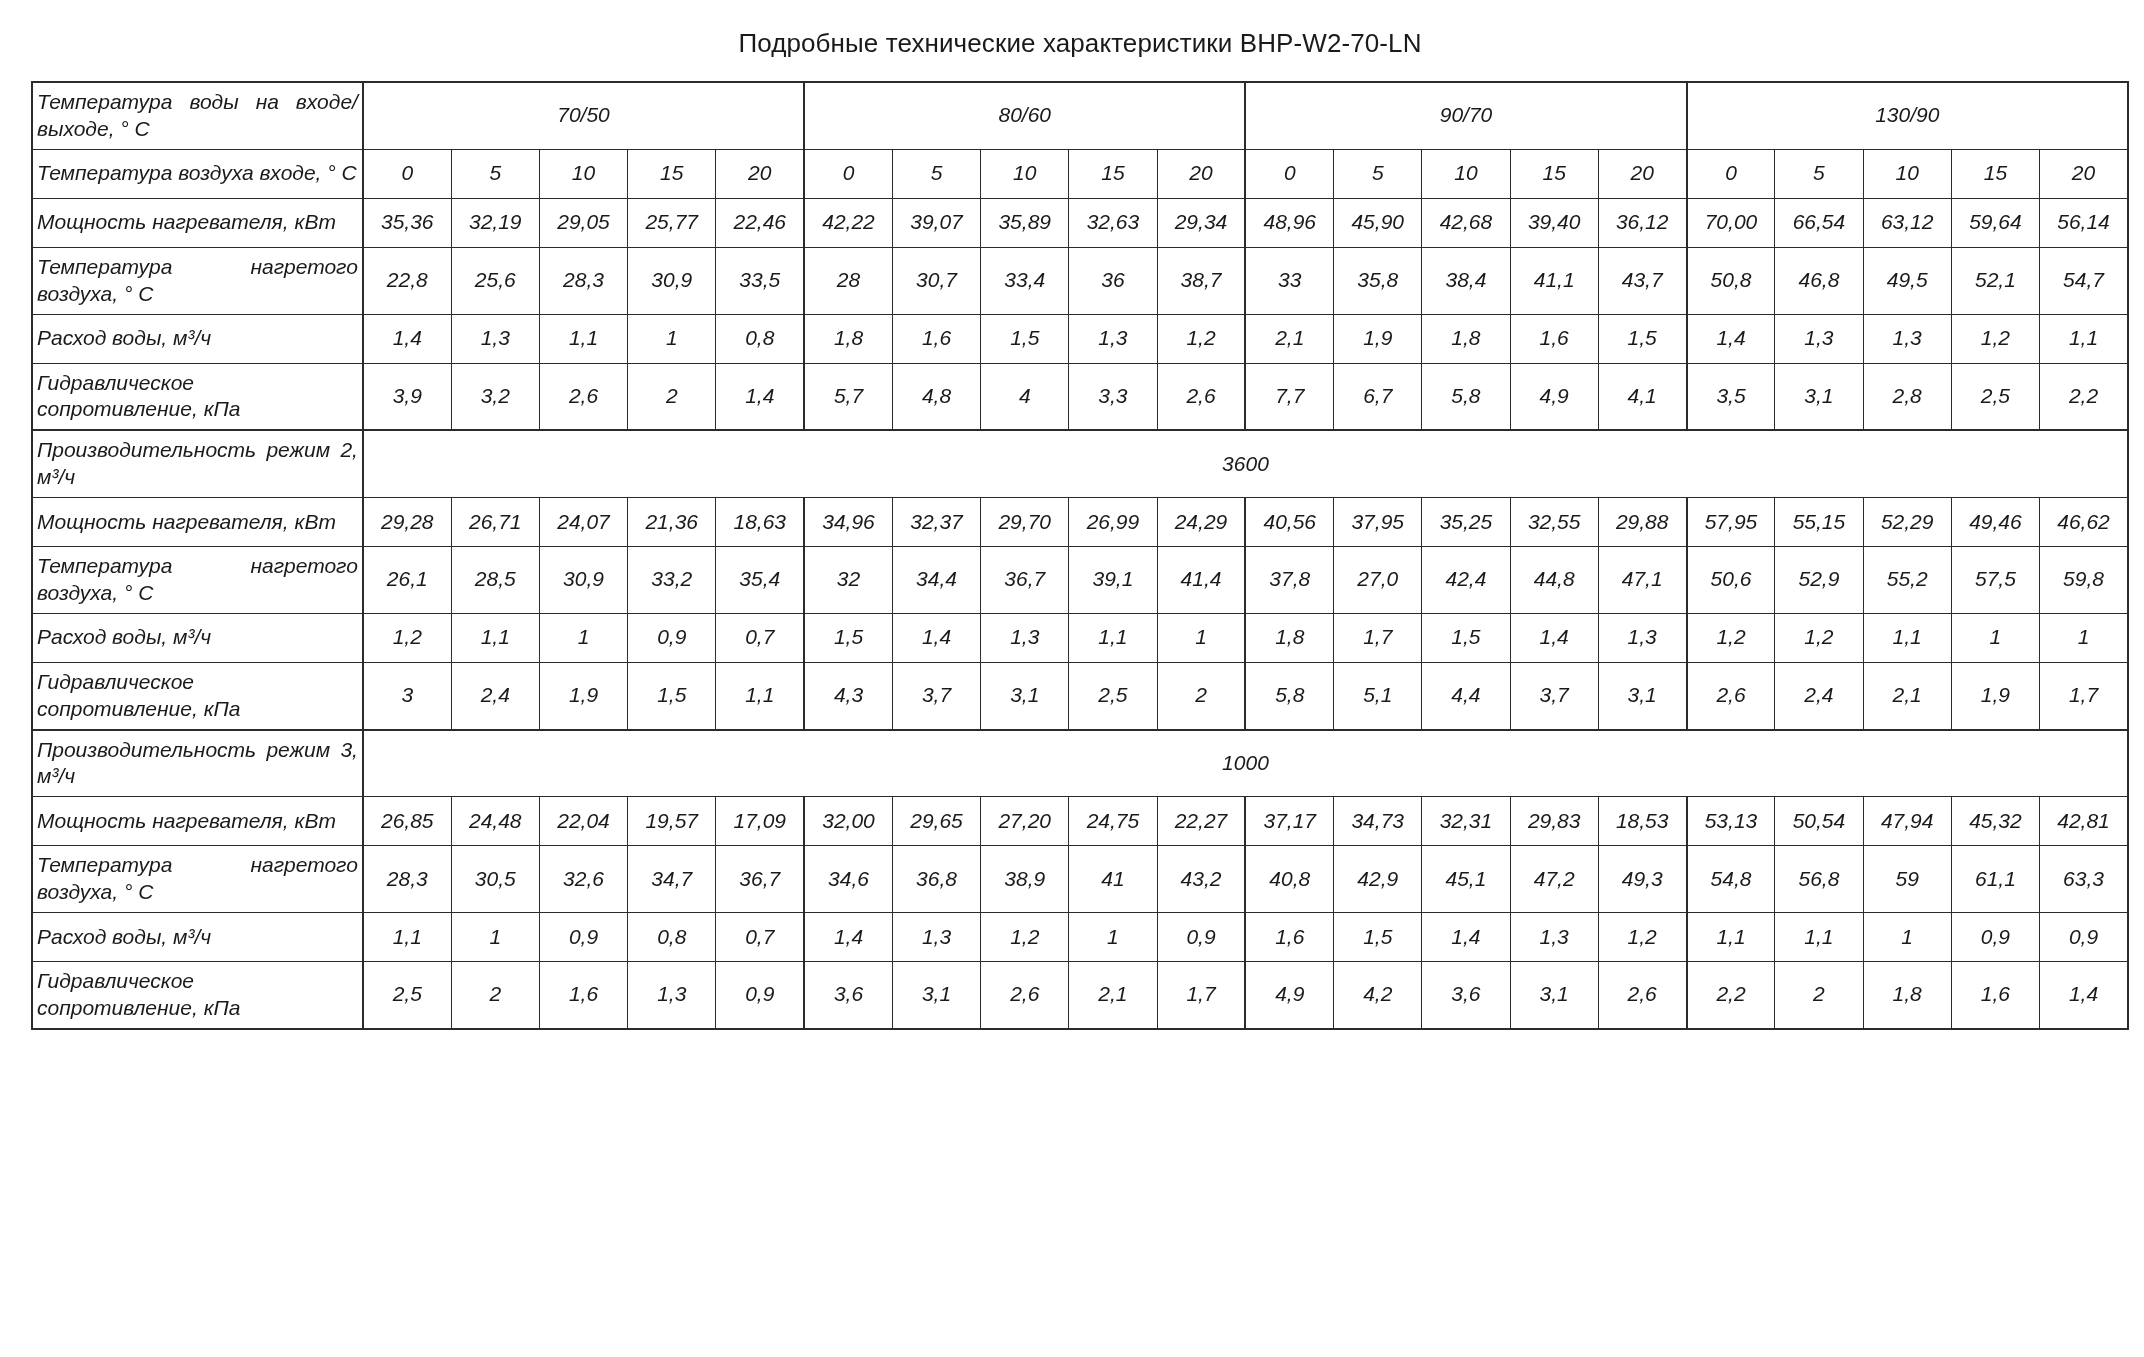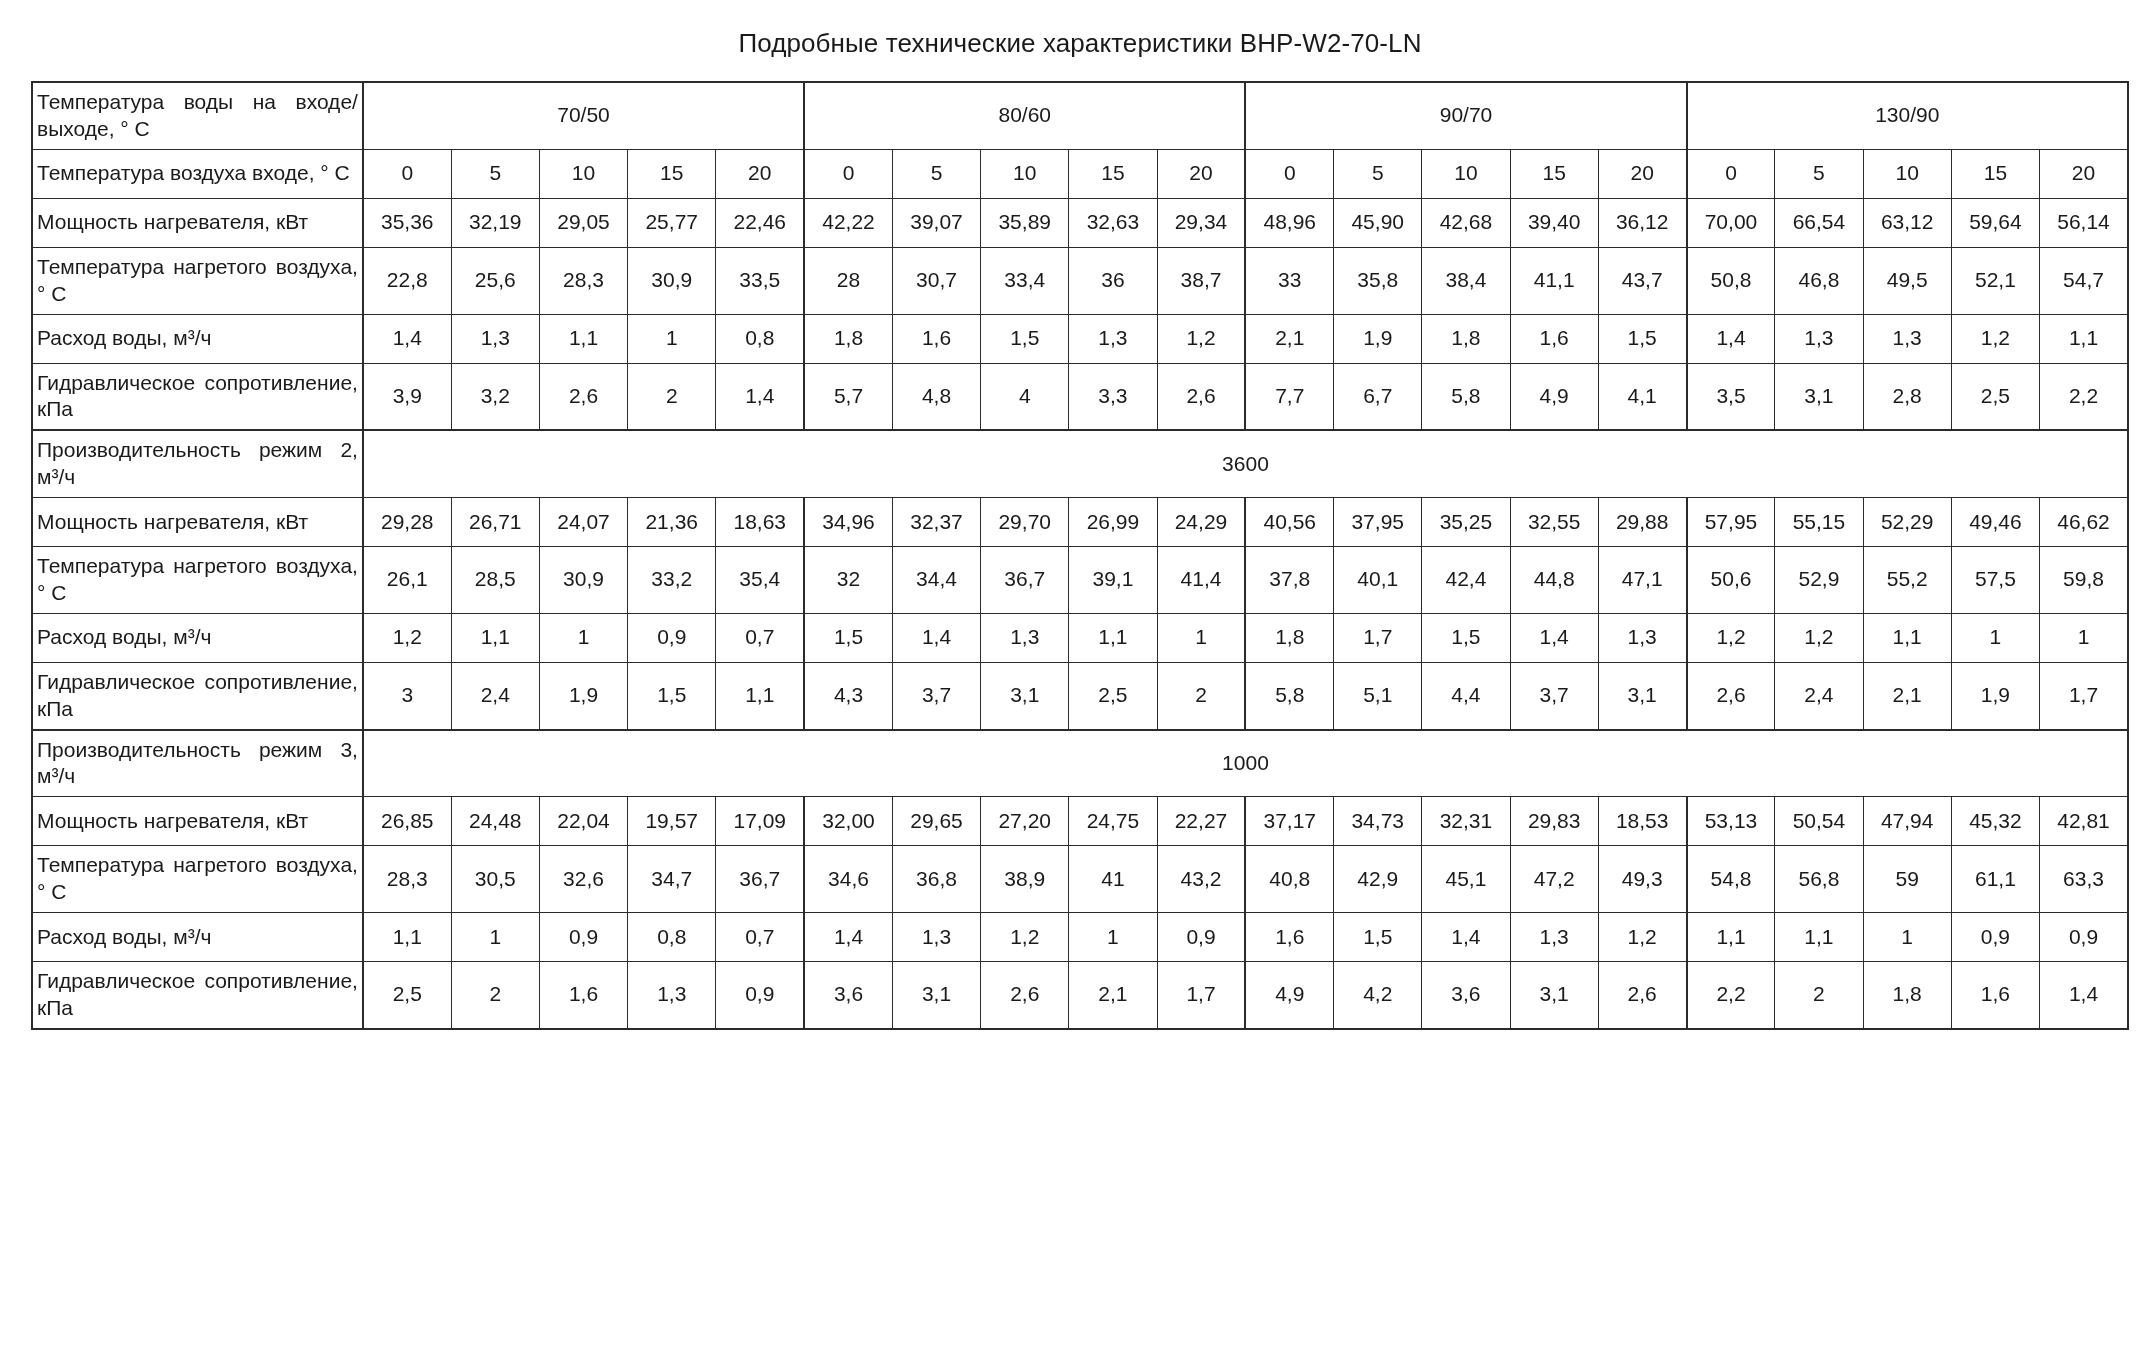--- a/index.html
+++ b/index.html
@@ -27,20 +27,21 @@
     color: #1a1a1a;
     margin: 10px 0 22px 0;
     letter-spacing: 0.1px;
   }
   table.spec {
     border-collapse: collapse;
     table-layout: fixed;
     width: 2098px;
     margin: 0 auto;
     border: 2px solid #2b2b2b;
+    font-style: italic;
   }
   table.spec td {
     border: 1px solid #2b2b2b;
     font-size: 21px;
     color: #1a1a1a;
     padding: 6px 4px;
     text-align: center;
     vertical-align: middle;
     line-height: 1.28;
     height: 36px;
@@ -262,21 +263,21 @@
         <td>28,5</td>
         <td>30,9</td>
         <td>33,2</td>
         <td>35,4</td>
         <td class="sep-left">32</td>
         <td>34,4</td>
         <td>36,7</td>
         <td>39,1</td>
         <td>41,4</td>
         <td class="sep-left">37,8</td>
-        <td>40,1</td>
+        <td>27,0</td>
         <td>42,4</td>
         <td>44,8</td>
         <td>47,1</td>
         <td class="sep-left">50,6</td>
         <td>52,9</td>
         <td>55,2</td>
         <td>57,5</td>
         <td>59,8</td>
       </tr>
 

